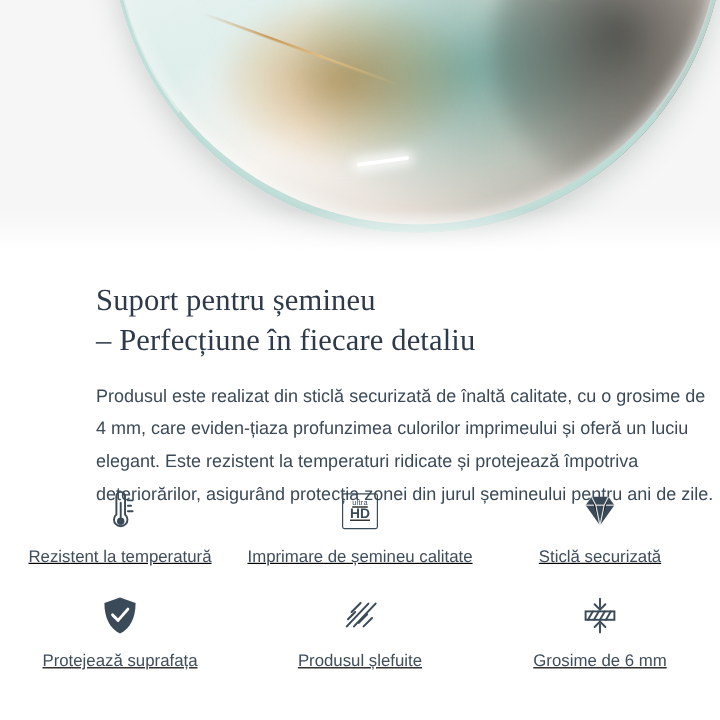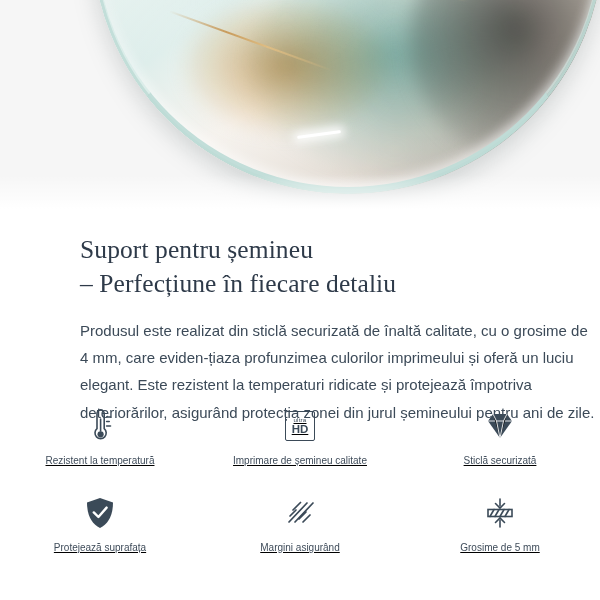--- a/index.html
+++ b/index.html
@@ -190,21 +190,21 @@
 
   .feature .icon {
     height: 44px;
     display: flex;
     align-items: center;
     justify-content: center;
   }
 
   .feature .caption {
     margin-top: 7px;
-    font-size: 10px;
+    font-size: 14px;
     color: #3f4c5a;
     text-align: center;
     line-height: 1.25;
   }
 
   .ultrahd {
     width: 30px;
     height: 30px;
     border: 1.6px solid #3b4a58;
     border-radius: 2px;
@@ -323,36 +323,36 @@
           <g fill="none" stroke="#3b4a58" stroke-width="1.7" stroke-linecap="round">
             <path d="M7 25 L25 6"></path>
             <path d="M13 25 L31 6"></path>
             <path d="M11 13 L18.5 5.5"></path>
             <path d="M8 19 L14 13"></path>
             <path d="M17 22 L24 15"></path>
             <path d="M21 25 L28 18"></path>
           </g>
         </svg>
       </div>
-      <div class="caption">Margini asigurând</div>
+      <div class="caption">Produsul șlefuite</div>
     </div>
 
     <div class="feature">
       <div class="icon">
         <svg width="38" height="34" viewBox="0 0 38 34">
           <g fill="none" stroke="#3b4a58" stroke-width="1.6" stroke-linecap="round">
             <path d="M19 3 V10"></path>
             <path d="M14.5 7.5 L19 12 L23.5 7.5"></path>
             <path d="M19 31 V24"></path>
             <path d="M14.5 26.5 L19 22 L23.5 26.5"></path>
             <rect x="7" y="13.5" width="24" height="7" stroke-width="1.6"></rect>
             <path d="M9 20.5 L13 13.5"></path>
             <path d="M14 20.5 L18 13.5"></path>
             <path d="M19 20.5 L23 13.5"></path>
             <path d="M24 20.5 L28 13.5"></path>
           </g>
         </svg>
       </div>
-      <div class="caption">Grosime de 5 mm</div>
+      <div class="caption">Grosime de 6 mm</div>
     </div>
 
   </div>
 </div>
 
 </body></html>

